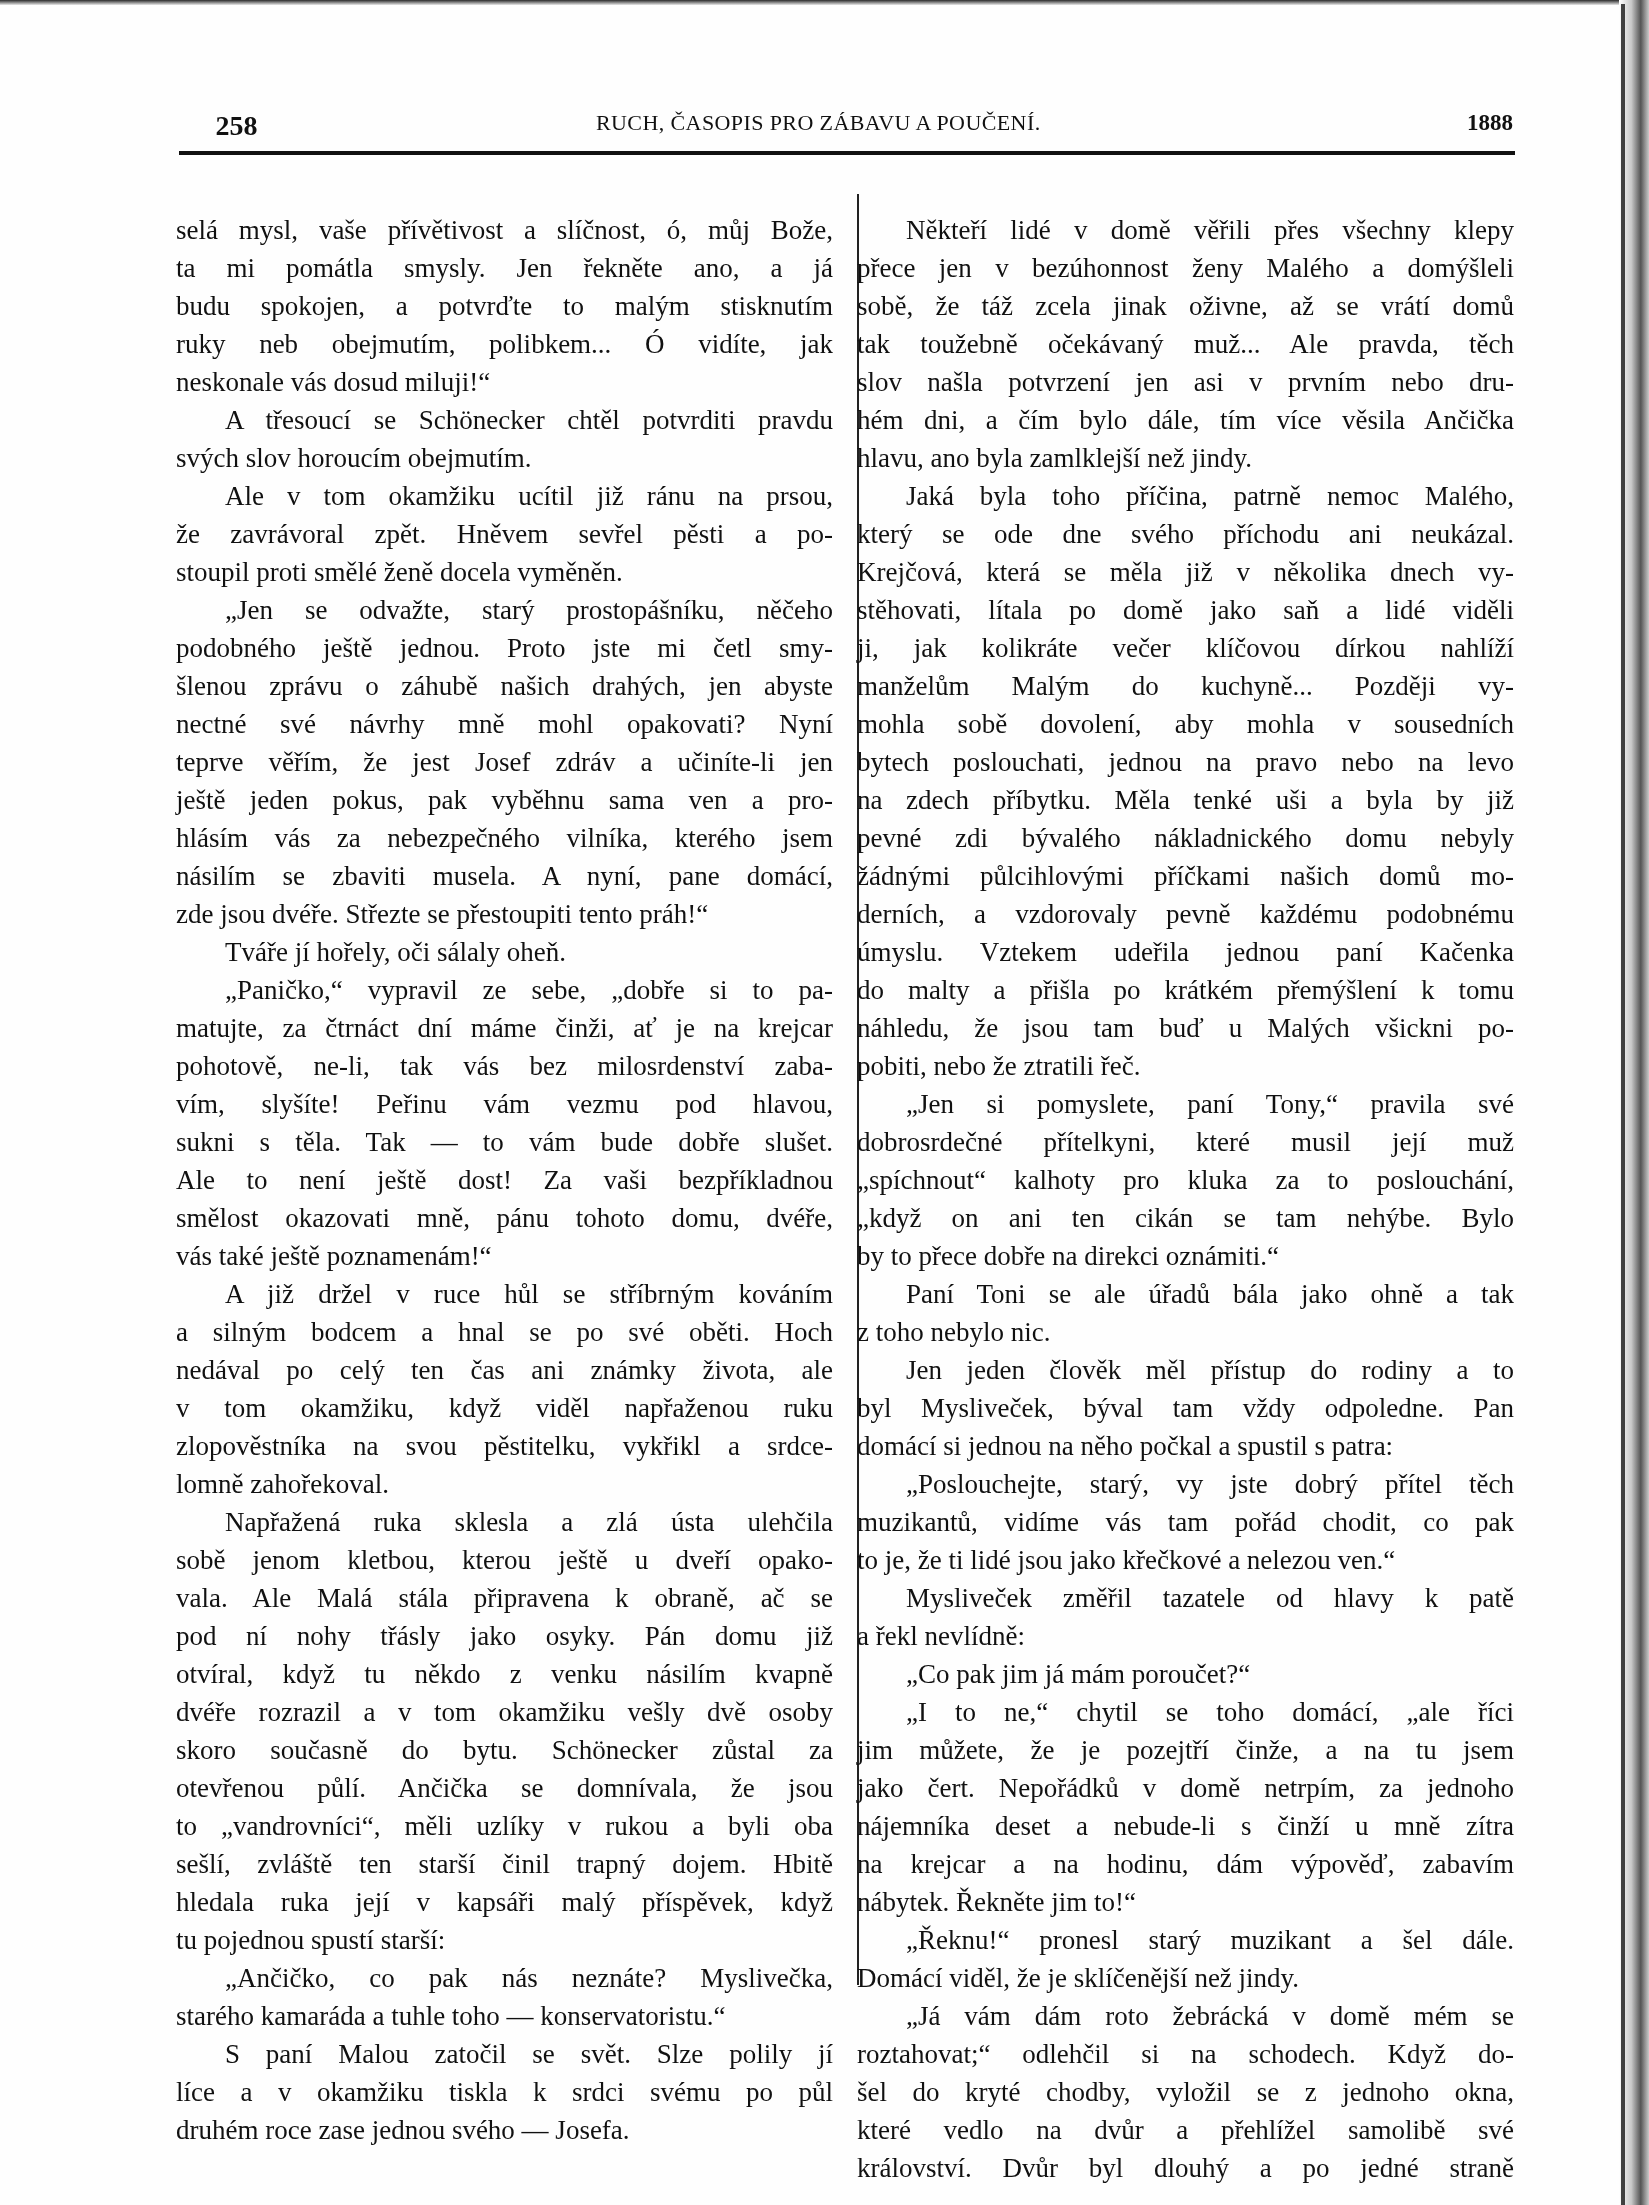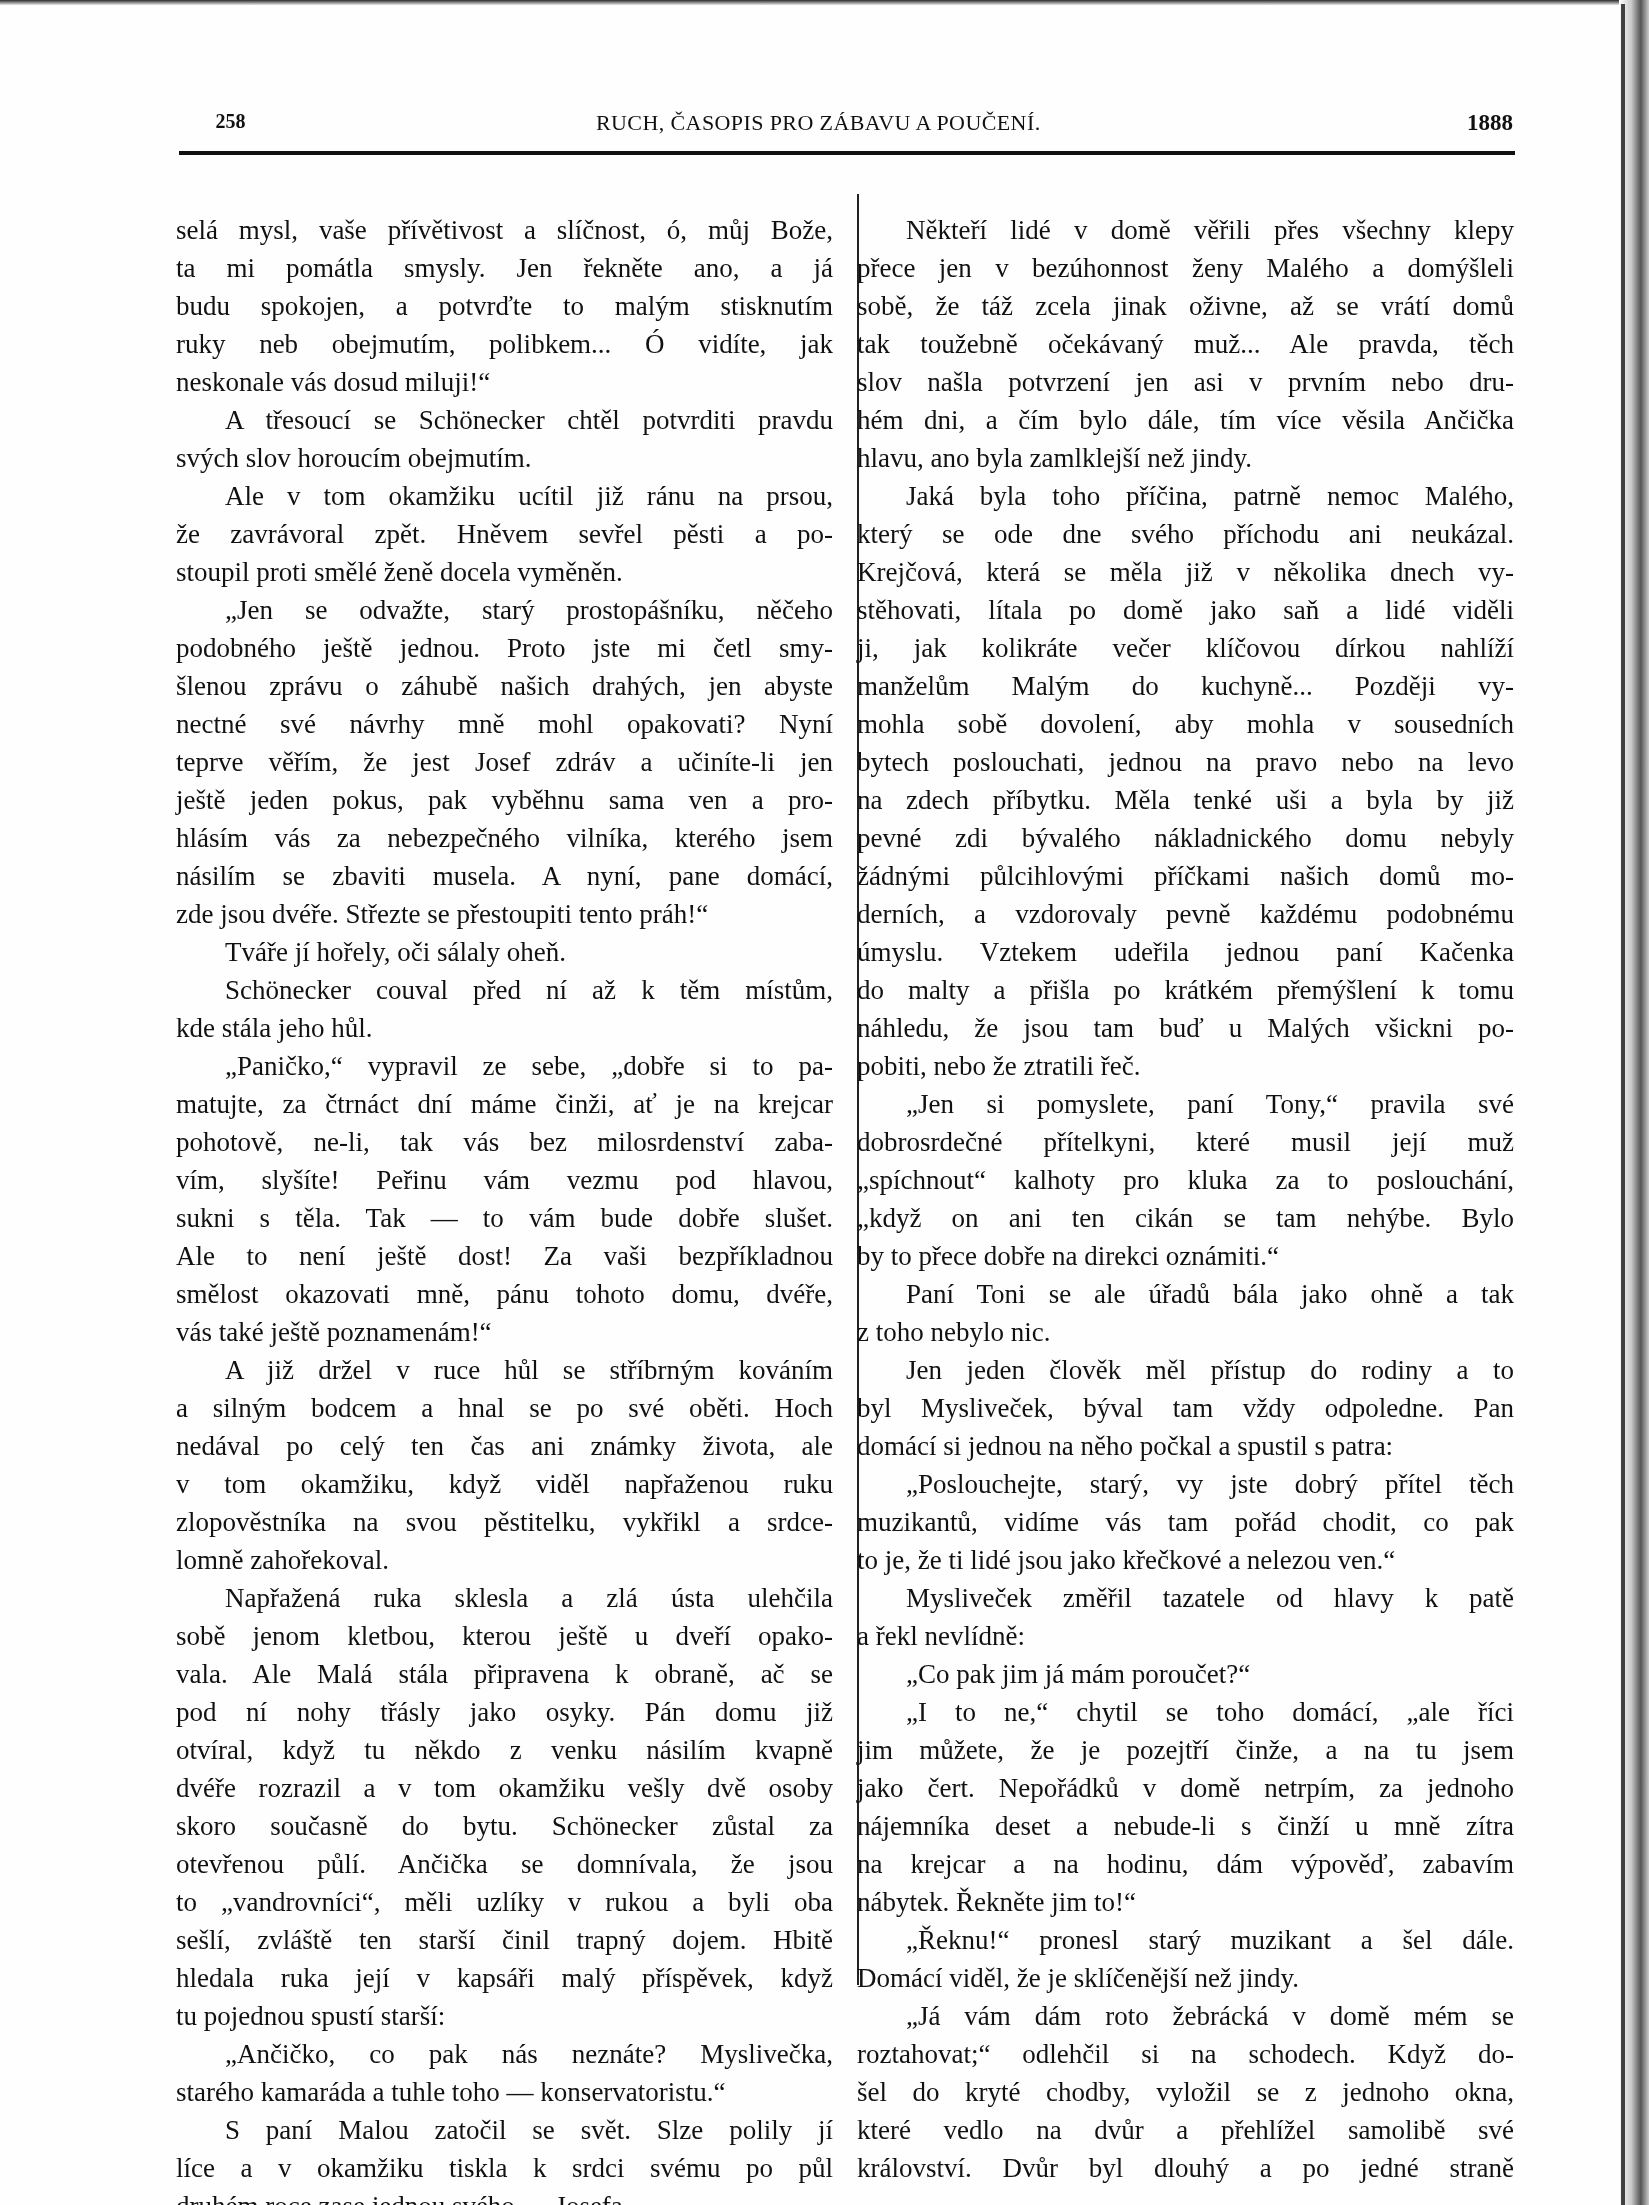--- a/index.html
+++ b/index.html
@@ -8,21 +8,21 @@
     position: absolute; left: 0; top: 0; width: 1650px; height: 2352px;
     background: #fefefe; color: #111;
     font-family: "Liberation Serif", "DejaVu Serif", serif;
   }
   .top-edge { position: absolute; left: 0; top: 0; width: 1650px; height: 5.3px; background: linear-gradient(#2b2b2b, #e8e8e8); }
   .binding { position: absolute; right: 0; top: 0; width: 31px; height: 2352px;
     background: linear-gradient(90deg, #ffffff 0%, #c8c8c8 40%, #555 70%, #d8d8d8 100%); }
   .binding-line { position: absolute; left: 1621px; top: 4.4px; width: 3.5px; height: 2348px; background: #222; opacity: 0.85; }
 
   .header { position: absolute; left: 212px; top: 110px; width: 1301px; height: 35px; }
-  .hdr-page { position: absolute; left: 3.5px; top: 0; font-size: 20px; font-weight: bold; font-family: Liberation Serif, serif; }
+  .hdr-page { position: absolute; left: 3.5px; top: 0; font-size: 28px; font-weight: bold; font-family: Liberation Serif, serif; }
   .hdr-title { position: absolute; left: 384px; top: 0; font-size: 22px; letter-spacing: 0.4px; }
   .hdr-year { position: absolute; right: 0; top: 0; font-size: 23px; font-weight: bold; }
   .header-rule { position: absolute; left: 179px; top: 151px; width: 1336px; height: 4px; background: #111; }
 
   .col { position: absolute; top: 187px; width: 657px; font-size: 27px; line-height: 38px; margin-top: 24px; }
   .col-left { left: 176px; }
   .col-right { left: 857px; }
   .col-divider { position: absolute; left: 857px; top: 194px; width: 1.8px; height: 1791px; background: #222; }
 
   .line { display: block; white-space: nowrap; text-align: justify; text-align-last: justify; height: 38px; }
@@ -67,24 +67,20 @@
         <span class="line">šlenou zprávu o záhubě našich drahých, jen abyste</span>
         <span class="line">nectné své návrhy mně mohl opakovati? Nyní</span>
         <span class="line">teprve věřím, že jest Josef zdráv a učiníte-li jen</span>
         <span class="line">ještě jeden pokus, pak vyběhnu sama ven a pro-</span>
         <span class="line">hlásím vás za nebezpečného vilníka, kterého jsem</span>
         <span class="line">násilím se zbaviti musela. A nyní, pane domácí,</span>
         <span class="line last">zde jsou dvéře. Střezte se přestoupiti tento práh!“</span>
       </div>
       <div>
         <span class="line indent last">Tváře jí hořely, oči sálaly oheň.</span>
-      </div>
-      <div>
-        <span class="line indent">Schönecker couval před ní až k těm místům,</span>
-        <span class="line last">kde stála jeho hůl.</span>
       </div>
       <div>
         <span class="line indent">„Paničko,“ vypravil ze sebe, „dobře si to pa-</span>
         <span class="line">matujte, za čtrnáct dní máme činži, ať je na krejcar</span>
         <span class="line">pohotově, ne-li, tak vás bez milosrdenství zaba-</span>
         <span class="line">vím, slyšíte! Peřinu vám vezmu pod hlavou,</span>
         <span class="line">sukni s těla. Tak — to vám bude dobře slušet.</span>
         <span class="line">Ale to není ještě dost! Za vaši bezpříkladnou</span>
         <span class="line">smělost okazovati mně, pánu tohoto domu, dvéře,</span>
         <span class="line last">vás také ještě poznamenám!“</span>

